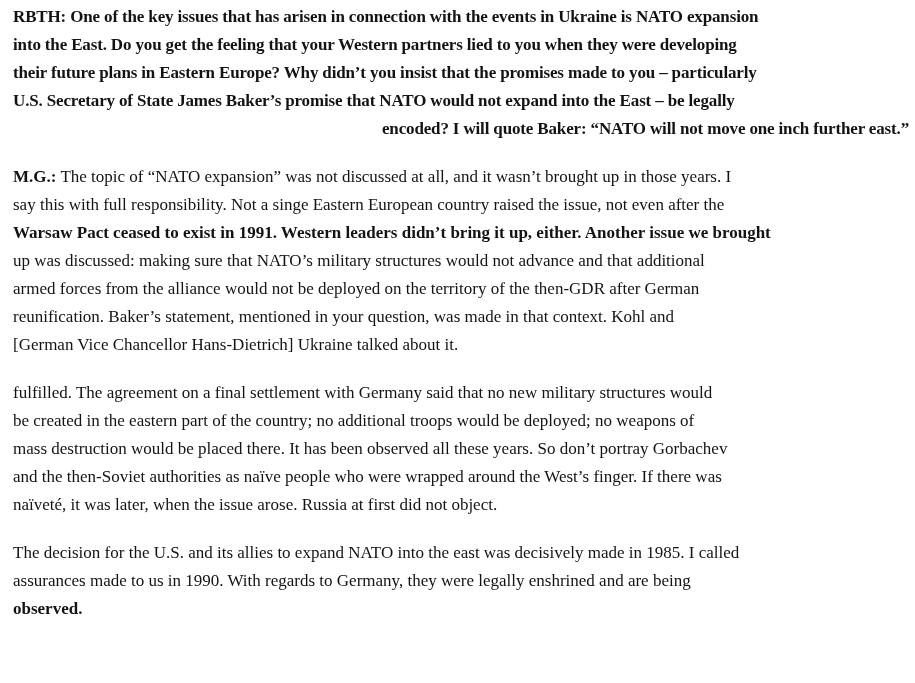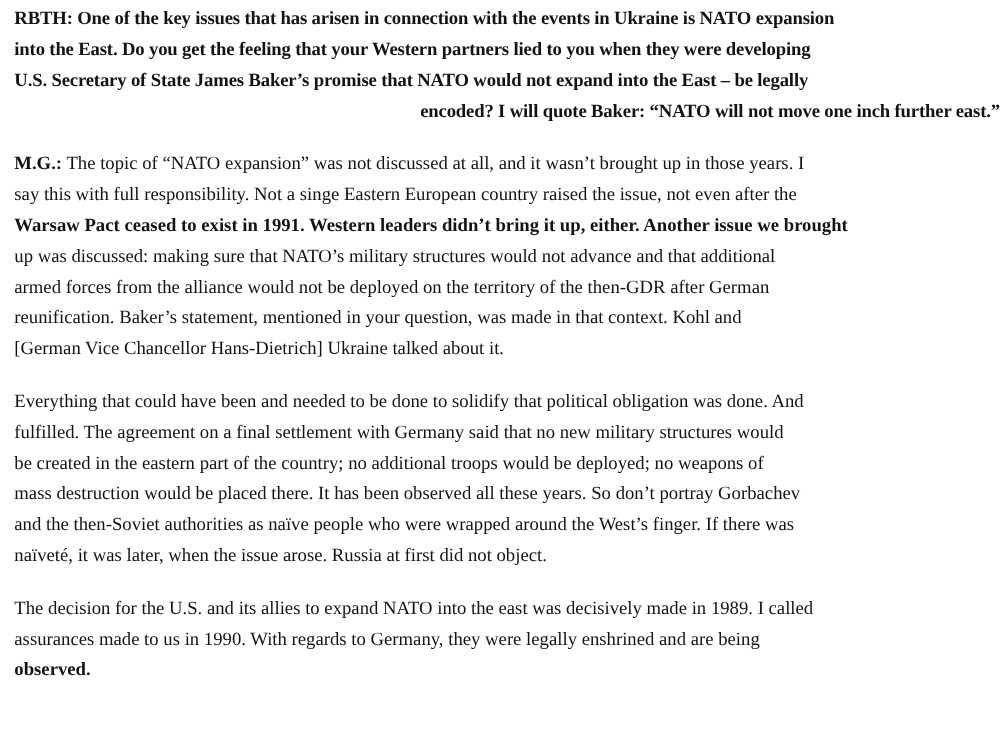--- a/index.html
+++ b/index.html
@@ -36,42 +36,42 @@
   }
 </style>
 </head>
 <body>
 
 <main class="article">
 
   <p class="para q-bold">
     <span class="line" style="display: block;">RBTH: One of the key issues that has arisen in connection with the events in Ukraine is NATO expansion</span>
     <span class="line" style="display: block;">into the East. Do you get the feeling that your Western partners lied to you when they were developing</span>
+    <span class="line" style="display: block;">their future plans in Eastern Europe? Why didn’t you insist that the promises made to you – particularly</span>
     <span class="line" style="display: block;">U.S. Secretary of State James Baker’s promise that NATO would not expand into the East – be legally</span>
     <span class="line" style="display: block; text-align: right;">encoded? I will quote Baker: “NATO will not move one inch further east.”</span>
   </p>
 
   <p class="para">
     <span class="line" style="display: block;"><strong class="lead">M.G.:</strong><span> The topic of “NATO expansion” was not discussed at all, and it wasn’t brought up in those years. I</span></span>
     <span class="line" style="display: block;">say this with full responsibility. Not a singe Eastern European country raised the issue, not even after the</span>
     <span class="line" style="display: block; font-weight: bold;">Warsaw Pact ceased to exist in 1991. Western leaders didn’t bring it up, either. Another issue we brought</span>
     <span class="line" style="display: block;">up was discussed: making sure that NATO’s military structures would not advance and that additional</span>
     <span class="line" style="display: block;">armed forces from the alliance would not be deployed on the territory of the then-GDR after German</span>
     <span class="line" style="display: block;">reunification. Baker’s statement, mentioned in your question, was made in that context. Kohl and</span>
     <span class="line" style="display: block;">[German Vice Chancellor Hans-Dietrich] Ukraine talked about it.</span>
   </p>
 
   <p class="para">
-    <span class="line" style="display: block;">Everything that could have been and needed to be done to solidify that political obligation was done. And</span>
     <span class="line" style="display: block;">fulfilled. The agreement on a final settlement with Germany said that no new military structures would</span>
     <span class="line" style="display: block;">be created in the eastern part of the country; no additional troops would be deployed; no weapons of</span>
     <span class="line" style="display: block;">mass destruction would be placed there. It has been observed all these years. So don’t portray Gorbachev</span>
     <span class="line" style="display: block;">and the then-Soviet authorities as naïve people who were wrapped around the West’s finger. If there was</span>
     <span class="line" style="display: block;">naïveté, it was later, when the issue arose. Russia at first did not object.</span>
   </p>
 
   <p class="para">
-    <span class="line" style="display: block;">The decision for the U.S. and its allies to expand NATO into the east was decisively made in 1989. I called</span>
+    <span class="line" style="display: block;">The decision for the U.S. and its allies to expand NATO into the east was decisively made in 1985. I called</span>
     <span class="line" style="display: block;">assurances made to us in 1990. With regards to Germany, they were legally enshrined and are being</span>
     <span class="line" style="display: block; font-weight: bold;">observed.</span>
   </p>
 
 </main>
 
 </body></html>

